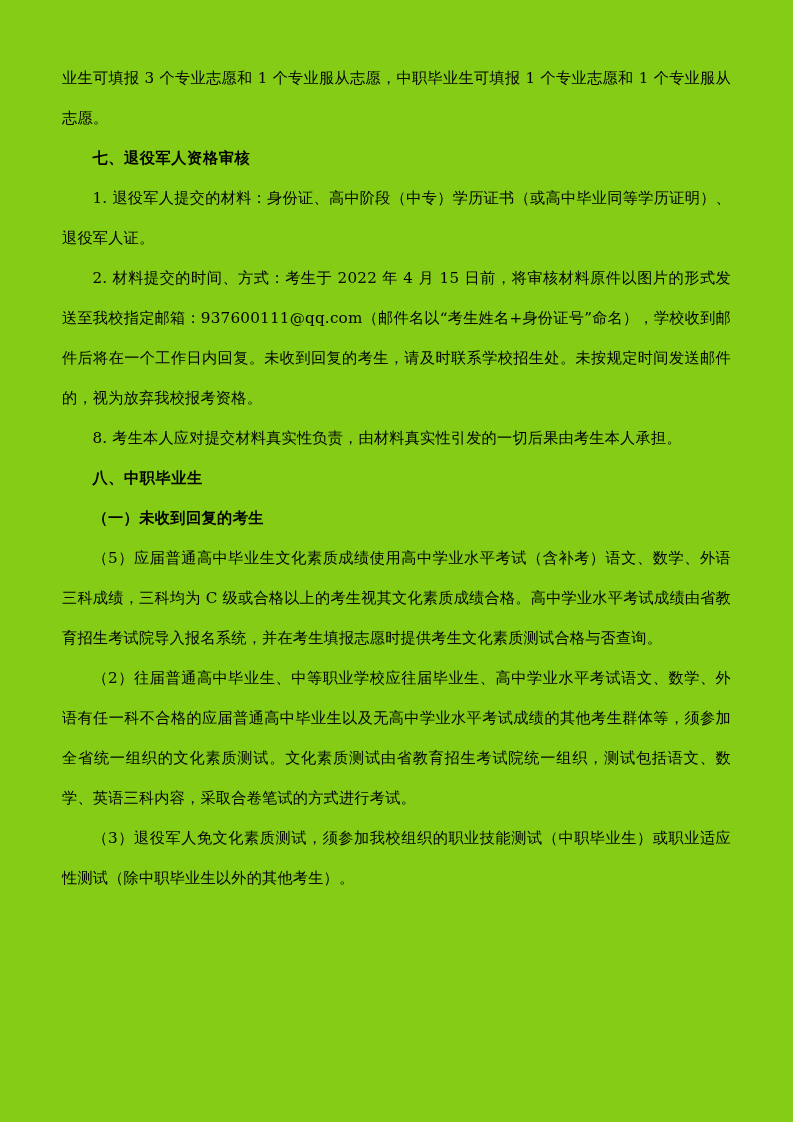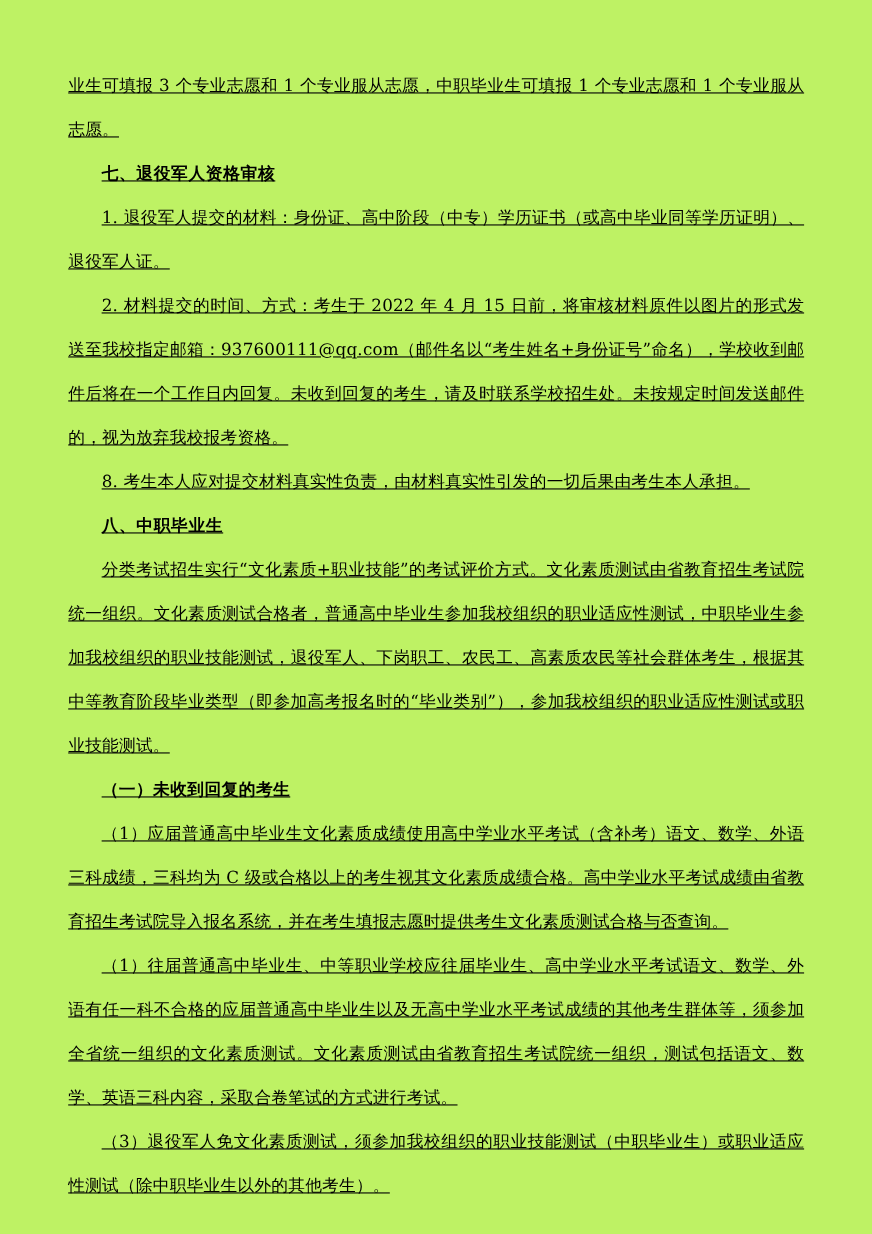--- a/index.html
+++ b/index.html
@@ -8,25 +8,24 @@
     background: #ffffff;
   }
   body {
     font-family: "DejaVu Serif", serif;
     color: #000000;
   }
   .page {
     position: relative;
     width: 793px;
     height: 1122px;
-    background: #bef264;
+    background: #84cc16;
     box-sizing: border-box;
     padding: 58px 62px 40px 62px;
     overflow: hidden;
-    text-decoration: underline;
   }
   .doc {
     font-size: 15.2px;
     line-height: 40px;
     text-align: justify;
     text-justify: inter-ideograph;
     letter-spacing: 0.2px;
   }
   p {
     margin: 0;
@@ -57,25 +56,24 @@
     <p class="heading">七、退役军人资格审核</p>
 
     <p class="indent2">1. 退役军人提交的材料：身份证、高中阶段（中专）学历证书（或高中毕业同等学历证明）、退役军人证。</p>
 
     <p class="indent2">2. 材料提交的时间、方式：考生于 2022 年 4 月 15 日前，将审核材料原件以图片的形式发送至我校指定邮箱：937600111@qq.com（邮件名以“考生姓名+身份证号”命名），学校收到邮件后将在一个工作日内回复。未收到回复的考生，请及时联系学校招生处。未按规定时间发送邮件的，视为放弃我校报考资格。</p>
 
     <p class="indent2">8. 考生本人应对提交材料真实性负责，由材料真实性引发的一切后果由考生本人承担。</p>
 
     <p class="heading">八、中职毕业生</p>
 
-    <p class="indent2">分类考试招生实行“文化素质+职业技能”的考试评价方式。文化素质测试由省教育招生考试院统一组织。文化素质测试合格者，普通高中毕业生参加我校组织的职业适应性测试，中职毕业生参加我校组织的职业技能测试，退役军人、下岗职工、农民工、高素质农民等社会群体考生，根据其中等教育阶段毕业类型（即参加高考报名时的“毕业类别”），参加我校组织的职业适应性测试或职业技能测试。</p>
 
     <p class="subheading">（一）未收到回复的考生</p>
 
 
-    <p class="indent2">（1）应届普通高中毕业生文化素质成绩使用高中学业水平考试（含补考）语文、数学、外语三科成绩，三科均为 C 级或合格以上的考生视其文化素质成绩合格。高中学业水平考试成绩由省教育招生考试院导入报名系统，并在考生填报志愿时提供考生文化素质测试合格与否查询。</p>
+    <p class="indent2">（5）应届普通高中毕业生文化素质成绩使用高中学业水平考试（含补考）语文、数学、外语三科成绩，三科均为 C 级或合格以上的考生视其文化素质成绩合格。高中学业水平考试成绩由省教育招生考试院导入报名系统，并在考生填报志愿时提供考生文化素质测试合格与否查询。</p>
 
-    <p class="indent2">（1）往届普通高中毕业生、中等职业学校应往届毕业生、高中学业水平考试语文、数学、外语有任一科不合格的应届普通高中毕业生以及无高中学业水平考试成绩的其他考生群体等，须参加全省统一组织的文化素质测试。文化素质测试由省教育招生考试院统一组织，测试包括语文、数学、英语三科内容，采取合卷笔试的方式进行考试。</p>
+    <p class="indent2">（2）往届普通高中毕业生、中等职业学校应往届毕业生、高中学业水平考试语文、数学、外语有任一科不合格的应届普通高中毕业生以及无高中学业水平考试成绩的其他考生群体等，须参加全省统一组织的文化素质测试。文化素质测试由省教育招生考试院统一组织，测试包括语文、数学、英语三科内容，采取合卷笔试的方式进行考试。</p>
 
     <p class="indent2">（3）退役军人免文化素质测试，须参加我校组织的职业技能测试（中职毕业生）或职业适应性测试（除中职毕业生以外的其他考生）。</p>
 
   </div>
 </div>
 
 </body></html>

